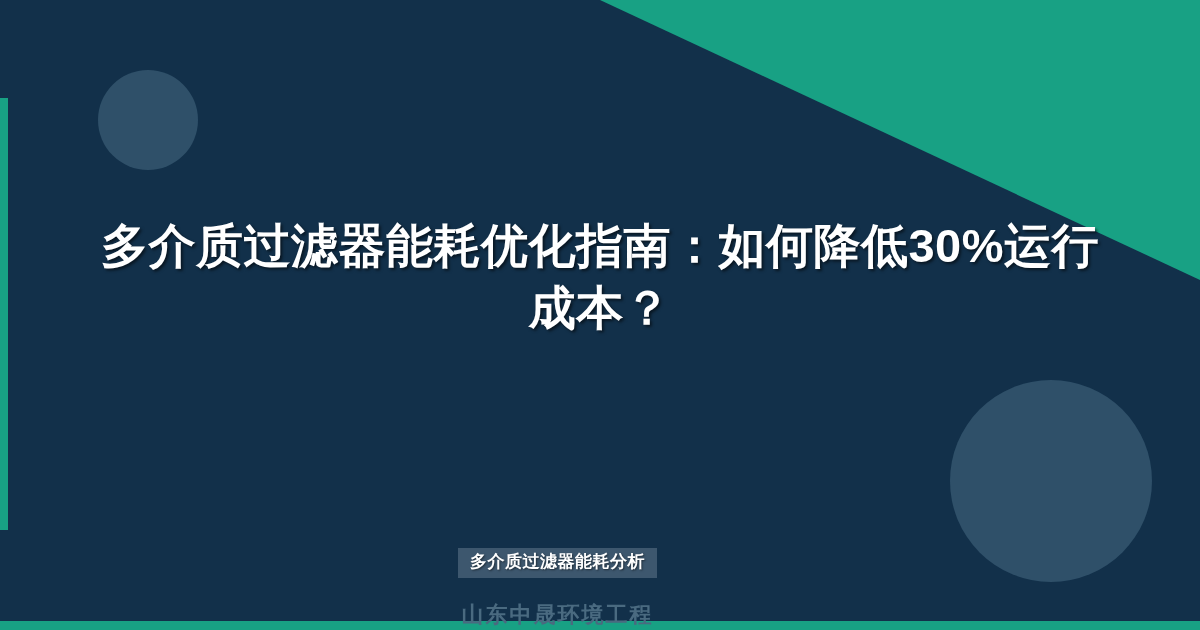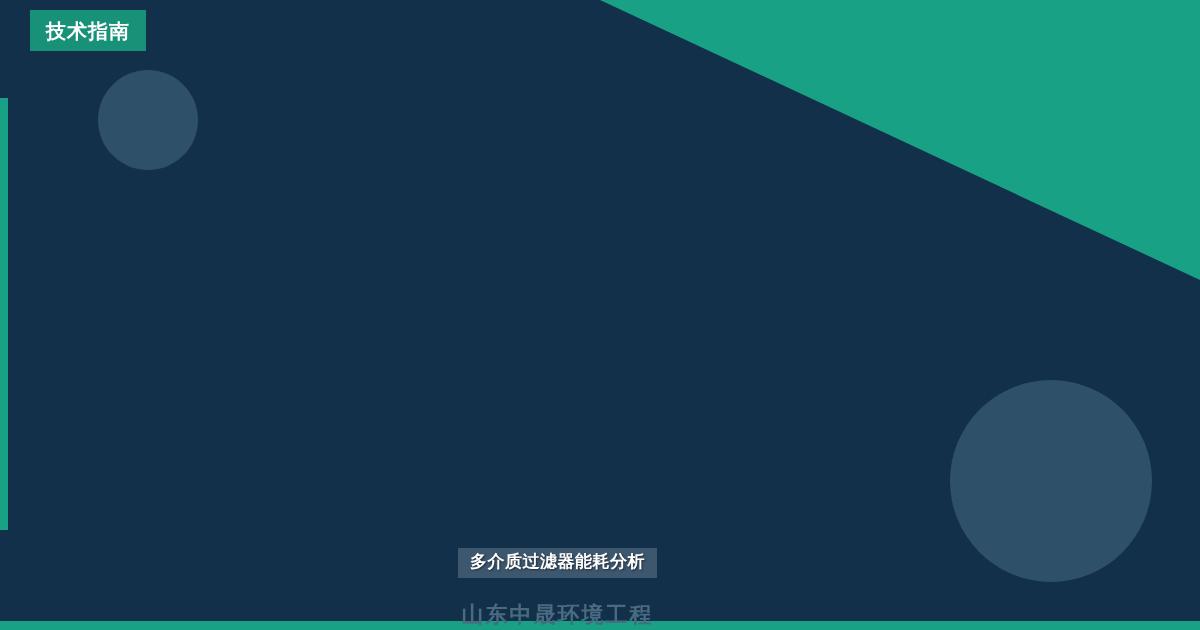--- a/index.html
+++ b/index.html
@@ -150,23 +150,23 @@
   <div class="bg-base"></div>
 
   <div class="diagonal-wedge"></div>
 
   <div class="deco-circle circle-top-left"></div>
   <div class="deco-circle circle-bottom-right"></div>
 
   <div class="accent-bar-left"></div>
   <div class="accent-bar-bottom"></div>
 
-  <div class="badge">
-    <span>技术指南</span>
+
+  <div class="headline-wrap">
+    <h1 class="headline">多介质过滤器能耗优化指南：如何降低30%运行成本？</h1>
   </div>
-
 
   <div class="footer-group">
     <div class="footer-caption">多介质过滤器能耗分析</div>
     <div class="footer-brand">山东中晟环境工程</div>
   </div>
 
 </div>
 
 </body></html>

